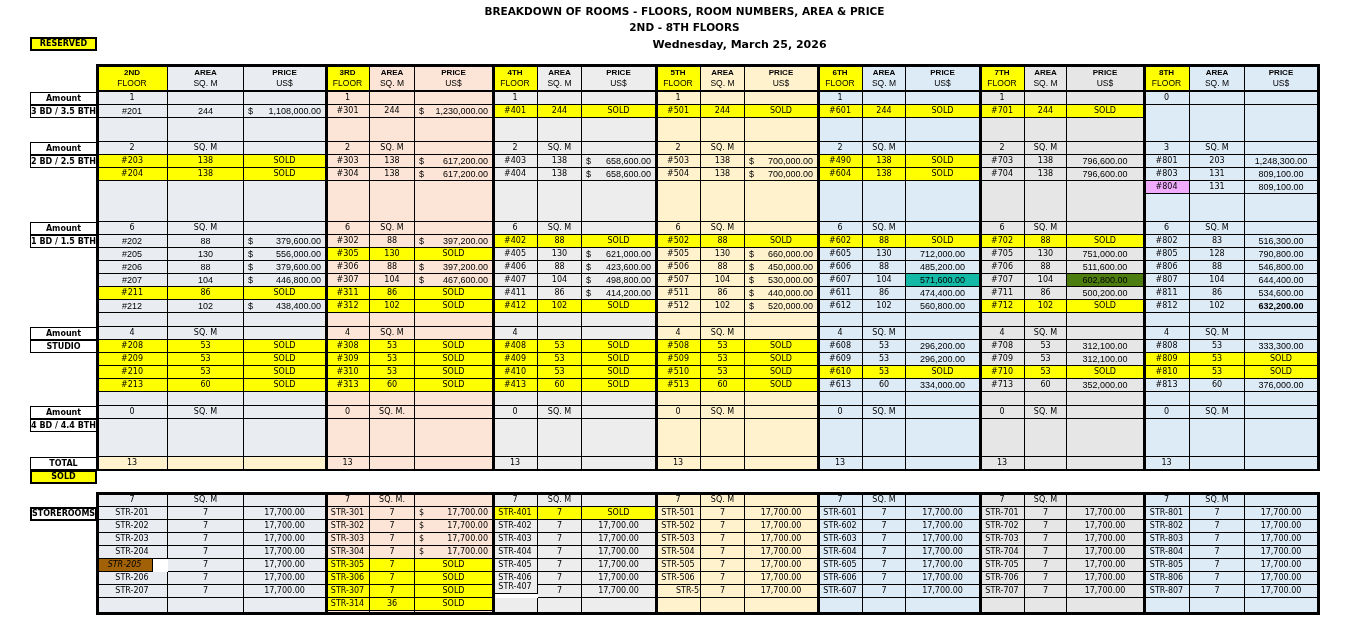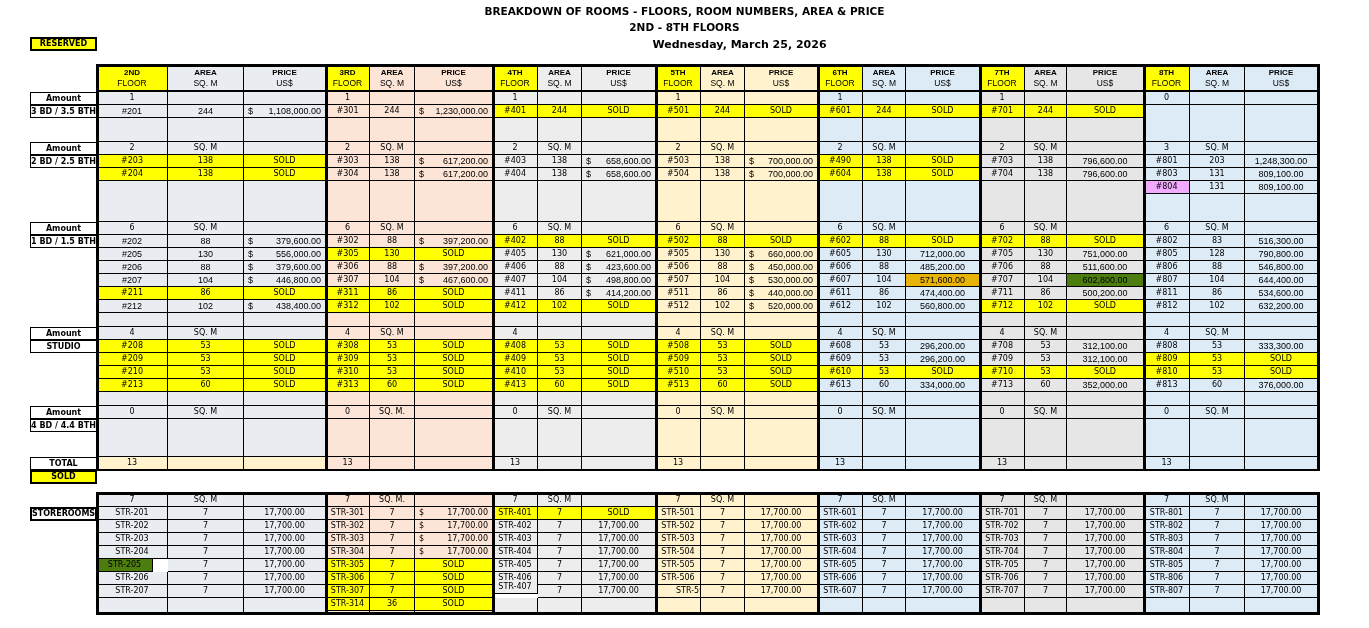--- a/index.html
+++ b/index.html
@@ -123,21 +123,21 @@
     <div class="cell price mono" style="left: 244px; top: 507px; width: 82px; height: 13px; background: rgb(233, 236, 240); text-align: center; padding-right: 0px;"><span>17,700.00</span></div>
     <div class="cell mono" style="left: 97px; top: 520px; width: 71px; height: 13px; background: rgb(233, 236, 240);">STR-202</div>
     <div class="cell mono" style="left: 168px; top: 520px; width: 76px; height: 13px; background: rgb(233, 236, 240);">7</div>
     <div class="cell price mono" style="left: 244px; top: 520px; width: 82px; height: 13px; background: rgb(233, 236, 240); text-align: center; padding-right: 0px;"><span>17,700.00</span></div>
     <div class="cell mono" style="left: 97px; top: 533px; width: 71px; height: 13px; background: rgb(233, 236, 240);">STR-203</div>
     <div class="cell mono" style="left: 168px; top: 533px; width: 76px; height: 13px; background: rgb(233, 236, 240);">7</div>
     <div class="cell price mono" style="left: 244px; top: 533px; width: 82px; height: 13px; background: rgb(233, 236, 240); text-align: center; padding-right: 0px;"><span>17,700.00</span></div>
     <div class="cell mono" style="left: 97px; top: 546px; width: 71px; height: 13px; background: rgb(233, 236, 240);">STR-204</div>
     <div class="cell mono" style="left: 168px; top: 546px; width: 76px; height: 13px; background: rgb(233, 236, 240);">7</div>
     <div class="cell price mono" style="left: 244px; top: 546px; width: 82px; height: 13px; background: rgb(233, 236, 240); text-align: center; padding-right: 0px;"><span>17,700.00</span></div>
-    <div class="cell mono" style="left: 97px; top: 559px; width: 56px; height: 13px; background: #4d7c0f;">STR-205</div>
+    <div class="cell mono" style="left: 97px; top: 559px; width: 56px; height: 13px; background: #a16207; font-style: italic;">STR-205</div>
     <div class="cell mono" style="left: 168px; top: 559px; width: 76px; height: 13px; background: rgb(233, 236, 240);">7</div>
     <div class="cell price mono" style="left: 244px; top: 559px; width: 82px; height: 13px; background: rgb(233, 236, 240); text-align: center; padding-right: 0px;"><span>17,700.00</span></div>
     <div class="cell mono" style="left: 97px; top: 572px; width: 71px; height: 13px; background: rgb(233, 236, 240);">STR-206</div>
     <div class="cell mono" style="left: 168px; top: 572px; width: 76px; height: 13px; background: rgb(233, 236, 240);">7</div>
     <div class="cell price mono" style="left: 244px; top: 572px; width: 82px; height: 13px; background: rgb(233, 236, 240); text-align: center; padding-right: 0px;"><span>17,700.00</span></div>
     <div class="cell mono" style="left: 97px; top: 585px; width: 71px; height: 13px; background: rgb(233, 236, 240);">STR-207</div>
     <div class="cell mono" style="left: 168px; top: 585px; width: 76px; height: 13px; background: rgb(233, 236, 240);">7</div>
     <div class="cell price mono" style="left: 244px; top: 585px; width: 82px; height: 13px; background: rgb(233, 236, 240); text-align: center; padding-right: 0px;"><span>17,700.00</span></div>
     <div class="cell" style="left: 97px; top: 598px; width: 71px; height: 16px; background: rgb(233, 236, 240);"></div>
     <div class="cell" style="left: 168px; top: 598px; width: 76px; height: 16px; background: rgb(233, 236, 240);"></div>
@@ -490,21 +490,21 @@
     <div class="cell mono" style="left: 863px; top: 235px; width: 43px; height: 13px; background: rgb(255, 255, 0);">88</div>
     <div class="cell mono sold" style="left: 906px; top: 235px; width: 74px; height: 13px; background: rgb(255, 255, 0);">SOLD</div>
     <div class="cell mono" style="left: 818px; top: 248px; width: 45px; height: 13px; background: rgb(221, 235, 247);">#605</div>
     <div class="cell mono" style="left: 863px; top: 248px; width: 43px; height: 13px; background: rgb(221, 235, 247);">130</div>
     <div class="cell price" style="left: 906px; top: 248px; width: 74px; height: 13px; background: rgb(221, 235, 247); text-align: center; padding-right: 0px;"><span>712,000.00</span></div>
     <div class="cell mono" style="left: 818px; top: 261px; width: 45px; height: 13px; background: rgb(221, 235, 247);">#606</div>
     <div class="cell mono" style="left: 863px; top: 261px; width: 43px; height: 13px; background: rgb(221, 235, 247);">88</div>
     <div class="cell price" style="left: 906px; top: 261px; width: 74px; height: 13px; background: rgb(221, 235, 247); text-align: center; padding-right: 0px;"><span>485,200.00</span></div>
     <div class="cell mono" style="left: 818px; top: 274px; width: 45px; height: 13px; background: rgb(221, 235, 247);">#607</div>
     <div class="cell mono" style="left: 863px; top: 274px; width: 43px; height: 13px; background: rgb(221, 235, 247);">104</div>
-    <div class="cell price" style="left: 906px; top: 274px; width: 74px; height: 13px; background: #eab308; text-align: center; padding-right: 0px;"><span>571,600.00</span></div>
+    <div class="cell price" style="left: 906px; top: 274px; width: 74px; height: 13px; background: #14b8a6; text-align: center; padding-right: 0px;"><span>571,600.00</span></div>
     <div class="cell mono" style="left: 818px; top: 287px; width: 45px; height: 13px; background: rgb(221, 235, 247);">#611</div>
     <div class="cell mono" style="left: 863px; top: 287px; width: 43px; height: 13px; background: rgb(221, 235, 247);">86</div>
     <div class="cell price" style="left: 906px; top: 287px; width: 74px; height: 13px; background: rgb(221, 235, 247); text-align: center; padding-right: 0px;"><span>474,400.00</span></div>
     <div class="cell mono" style="left: 818px; top: 300px; width: 45px; height: 13px; background: rgb(221, 235, 247);">#612</div>
     <div class="cell mono" style="left: 863px; top: 300px; width: 43px; height: 13px; background: rgb(221, 235, 247);">102</div>
     <div class="cell price" style="left: 906px; top: 300px; width: 74px; height: 13px; background: rgb(221, 235, 247); text-align: center; padding-right: 0px;"><span>560,800.00</span></div>
     <div class="cell" style="left: 818px; top: 313px; width: 45px; height: 14px; background: rgb(221, 235, 247);"></div>
     <div class="cell" style="left: 863px; top: 313px; width: 43px; height: 14px; background: rgb(221, 235, 247);"></div>
     <div class="cell" style="left: 906px; top: 313px; width: 74px; height: 14px; background: rgb(221, 235, 247);"></div>
     <div class="cell mono" style="left: 818px; top: 327px; width: 45px; height: 13px; background: rgb(221, 235, 247);">4</div>
@@ -704,21 +704,21 @@
     <div class="cell mono" style="left: 1190px; top: 261px; width: 55px; height: 13px; background: rgb(221, 235, 247);">88</div>
     <div class="cell price" style="left: 1245px; top: 261px; width: 73px; height: 13px; background: rgb(221, 235, 247); text-align: center; padding-right: 0px;"><span>546,800.00</span></div>
     <div class="cell mono" style="left: 1144px; top: 274px; width: 46px; height: 13px; background: rgb(221, 235, 247);">#807</div>
     <div class="cell mono" style="left: 1190px; top: 274px; width: 55px; height: 13px; background: rgb(221, 235, 247);">104</div>
     <div class="cell price" style="left: 1245px; top: 274px; width: 73px; height: 13px; background: rgb(221, 235, 247); text-align: center; padding-right: 0px;"><span>644,400.00</span></div>
     <div class="cell mono" style="left: 1144px; top: 287px; width: 46px; height: 13px; background: rgb(221, 235, 247);">#811</div>
     <div class="cell mono" style="left: 1190px; top: 287px; width: 55px; height: 13px; background: rgb(221, 235, 247);">86</div>
     <div class="cell price" style="left: 1245px; top: 287px; width: 73px; height: 13px; background: rgb(221, 235, 247); text-align: center; padding-right: 0px;"><span>534,600.00</span></div>
     <div class="cell mono" style="left: 1144px; top: 300px; width: 46px; height: 13px; background: rgb(221, 235, 247);">#812</div>
     <div class="cell mono" style="left: 1190px; top: 300px; width: 55px; height: 13px; background: rgb(221, 235, 247);">102</div>
-    <div class="cell price" style="left: 1245px; top: 300px; width: 73px; height: 13px; background: rgb(221, 235, 247); text-align: center; padding-right: 0px;"><span>632,200.00</span></div>
+    <div class="cell price" style="left: 1245px; top: 300px; width: 73px; height: 13px; background: rgb(221, 235, 247); text-align: center; padding-right: 0px; font-weight: bold;"><span>632,200.00</span></div>
     <div class="cell" style="left: 1144px; top: 313px; width: 46px; height: 14px; background: rgb(221, 235, 247);"></div>
     <div class="cell" style="left: 1190px; top: 313px; width: 55px; height: 14px; background: rgb(221, 235, 247);"></div>
     <div class="cell" style="left: 1245px; top: 313px; width: 73px; height: 14px; background: rgb(221, 235, 247);"></div>
     <div class="cell mono" style="left: 1144px; top: 327px; width: 46px; height: 13px; background: rgb(221, 235, 247);">4</div>
     <div class="cell mono" style="left: 1190px; top: 327px; width: 55px; height: 13px; background: rgb(221, 235, 247);">SQ. M</div>
     <div class="cell" style="left: 1245px; top: 327px; width: 73px; height: 13px; background: rgb(221, 235, 247);"></div>
     <div class="cell mono" style="left: 1144px; top: 340px; width: 46px; height: 13px; background: rgb(221, 235, 247);">#808</div>
     <div class="cell mono" style="left: 1190px; top: 340px; width: 55px; height: 13px; background: rgb(221, 235, 247);">53</div>
     <div class="cell price" style="left: 1245px; top: 340px; width: 73px; height: 13px; background: rgb(221, 235, 247); text-align: center; padding-right: 0px;"><span>333,300.00</span></div>
     <div class="cell mono" style="left: 1144px; top: 353px; width: 46px; height: 13px; background: rgb(255, 255, 0);">#809</div>

